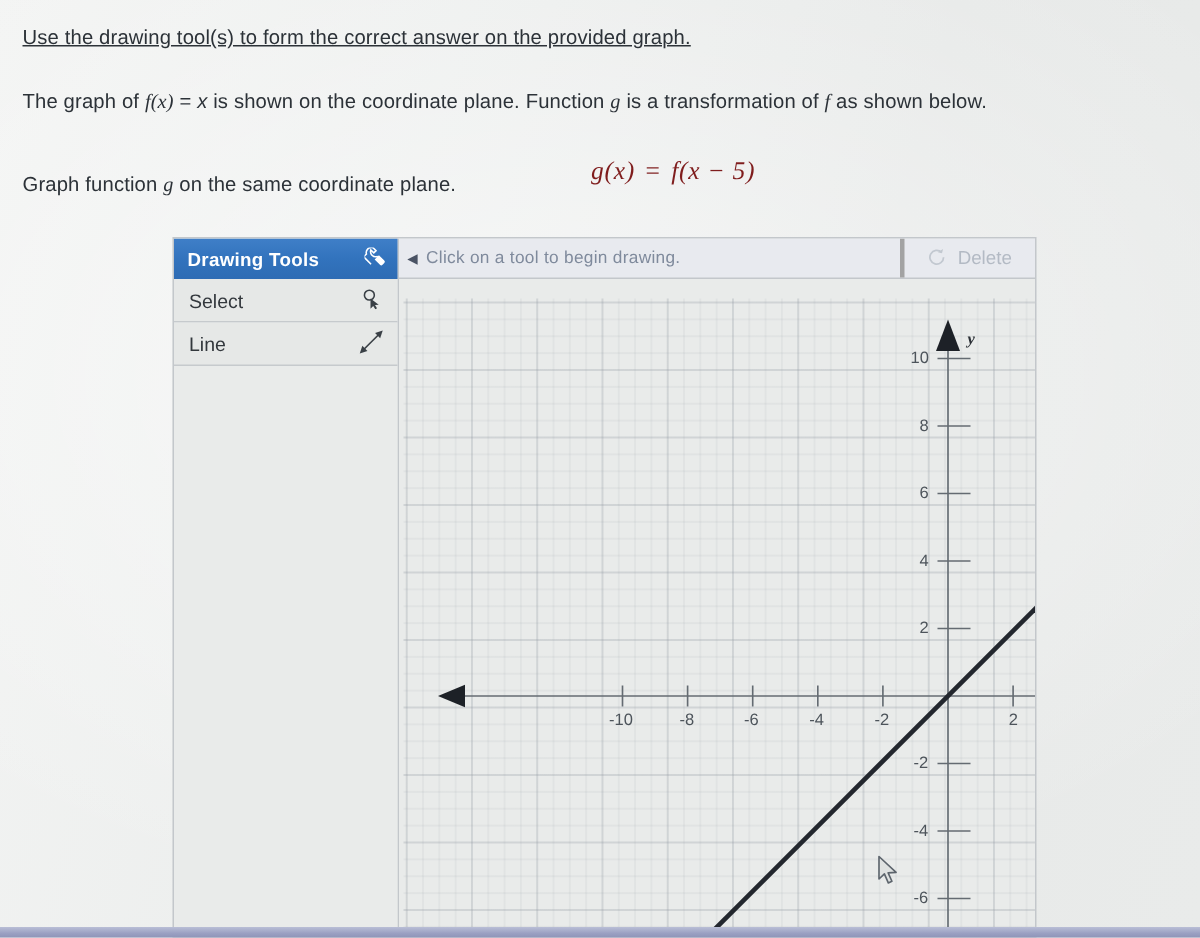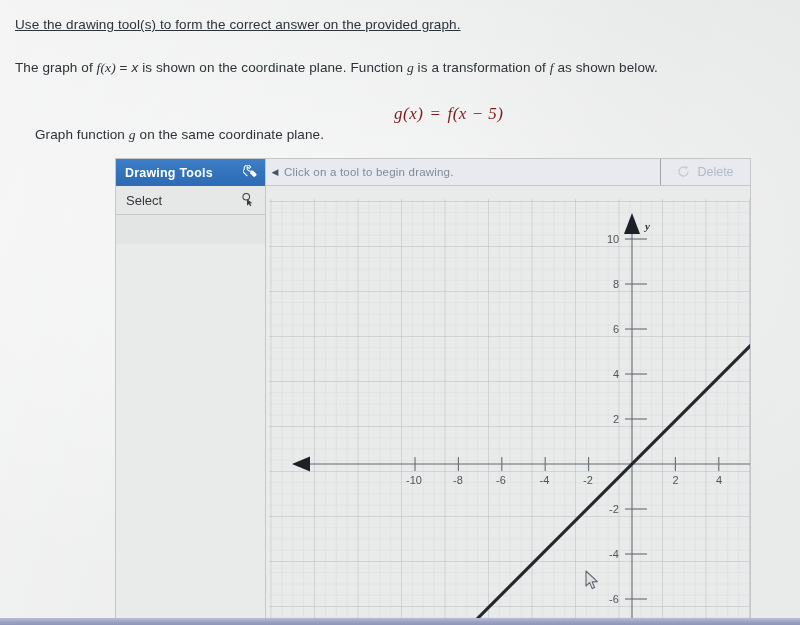--- a/index.html
+++ b/index.html
@@ -41,21 +41,21 @@
   }
   .prompt-line {
     font-size: 13.5px;
     line-height: 18px;
     color: #2c3238;
     letter-spacing: 0.1px;
     white-space: nowrap;
   }
   #prompt-line-1 { position: absolute; left: 2px; top: 0px; text-decoration: underline; }
   #prompt-line-2 { position: absolute; left: 2px; top: 43px; }
-  #prompt-line-3 { position: absolute; left: 2px; top: 110px; margin-left: 20px; }
+  #prompt-line-3 { position: absolute; left: 2px; top: 98px; }
 
   .it { font-style: italic; }
   .fn { font-style: italic; font-family: "Liberation Serif", serif; }
 
   #equation {
     position: absolute;
     left: 381px;
     top: 88px;
     font-family: "Liberation Serif", serif;
     font-size: 17px;
@@ -64,21 +64,21 @@
     letter-spacing: 0.5px;
     white-space: nowrap;
   }
   #equation .eq { font-style: normal; padding: 0 7px; }
 
   
   #widget {
     position: absolute;
     left: 115px;
     top: 158px;
-    width: 636px;
+    width: 576px;
     height: 467px;
     border: 1px solid #c3c7cb;
     box-sizing: border-box;
     background: #e9ebea;
     overflow: hidden;
   }
 
   
   #tool-panel {
     position: absolute;
@@ -165,21 +165,21 @@
   #hint-text {
     flex: 1;
     display: flex;
     align-items: center;
     font-size: 11.5px;
     color: #7f8a9c;
     letter-spacing: 0.2px;
   }
   .tb-btn {
     width: 90px;
-    border-left: 1px solid #a3a3a3;
+    border-left: 3px solid #a3a3a3;
     display: flex;
     align-items: center;
     justify-content: center;
     gap: 7px;
     font-size: 12.5px;
     color: #2f3740;
     box-sizing: border-box;
   }
   .tb-btn.disabled { color: #b3bac4; }
   .tb-btn .tb-ico { font-size: 13px; line-height: 1; display:block; }
@@ -283,20 +283,30 @@
     <div class="tool-row">
       <span>Select</span>
       <span class="tool-glyph">
         <svg width="15" height="15" viewBox="0 0 20 20" aria-hidden="true">
           <circle cx="7" cy="7" r="4.4" fill="none" stroke="#3a4046" stroke-width="1.4"></circle>
           <path d="M8 10 L8 19 L10.4 16.6 L12.3 19.6 L13.8 18.6 L12 15.8 L15.3 15.6 Z" fill="#3a4046"></path>
         </svg>
       </span>
     </div>
 
+    <div class="tool-row">
+      <span>Line</span>
+      <span class="tool-glyph">
+        <svg width="17" height="17" viewBox="0 0 20 20" aria-hidden="true">
+          <line x1="3.5" y1="16.5" x2="16.5" y2="3.5" stroke="#3a4046" stroke-width="1.3"></line>
+          <path d="M1 19 L7 17 L3 13 Z" fill="#3a4046"></path>
+          <path d="M19 1 L13 3 L17 7 Z" fill="#3a4046"></path>
+        </svg>
+      </span>
+    </div>
 
     <div id="tool-rest"></div>
   </div>
 
   <div id="toolbar">
     <div id="collapse-arrow">◀</div>
     <div id="hint-text">Click on a tool to begin drawing.</div>
 
     <div class="tb-btn disabled">
       <span class="tb-ico">

